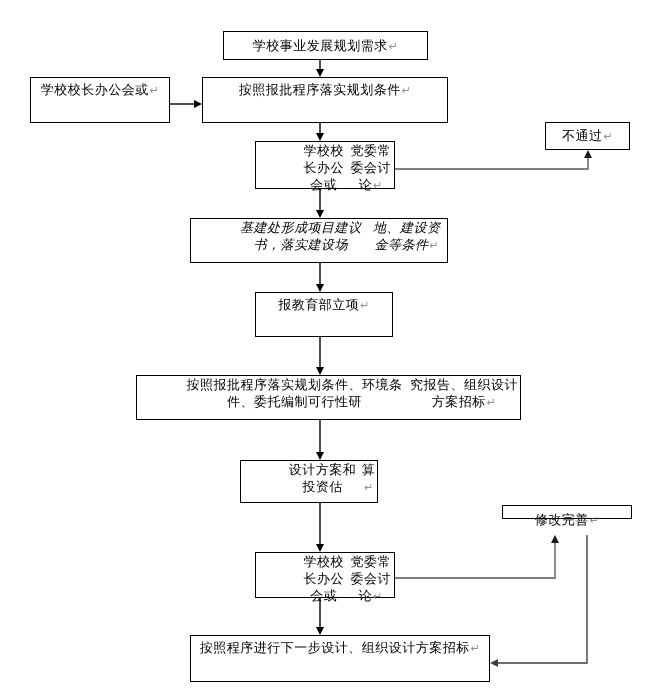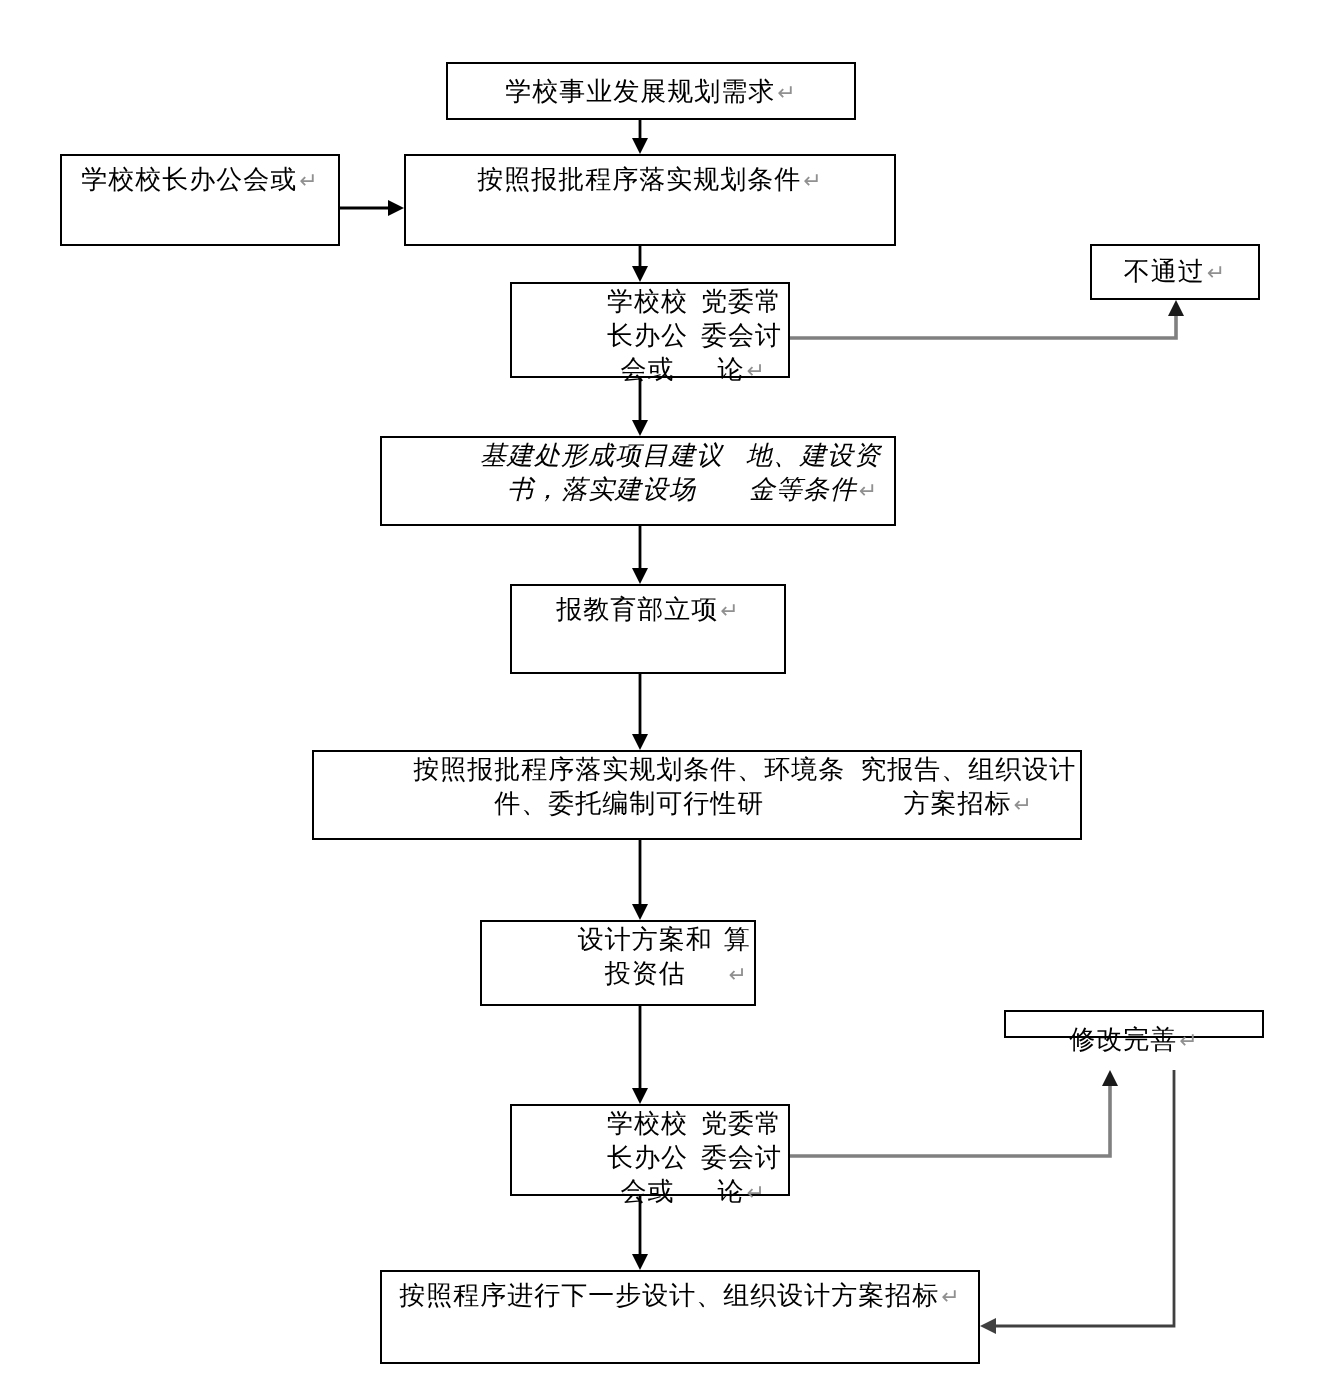--- a/index.html
+++ b/index.html
@@ -120,21 +120,21 @@
 
   <div class="node vcenter" style="left:190px;top:218px;width:258px;height:45px;font-style:italic;">
     <span class="line">基建处形成项目建议书，落实建设场</span>
     <span class="line"><span>地、建设资金等条件</span><span class="pmark">↵</span></span>
   </div>
 
   <div class="node vtop" style="left:255px;top:292px;width:138px;height:45px;">
     <span class="single"><span>报教育部立项</span><span class="pmark">↵</span></span>
   </div>
 
-  <div class="node vcenter" style="left:156px;top:375px;width:385px;height:45px;">
+  <div class="node vcenter" style="left:136px;top:375px;width:385px;height:45px;">
     <span class="line">按照报批程序落实规划条件、环境条件、委托编制可行性研</span>
     <span class="line"><span>究报告、组织设计方案招标</span><span class="pmark">↵</span></span>
   </div>
 
   <div class="node vcenter" style="left:240px;top:460px;width:138px;height:43px;">
     <span class="line">设计方案和投资估</span>
     <span class="line"><span>算</span><span class="pmark">↵</span></span>
   </div>
 
   <div class="node vcenter" style="left:255px;top:552px;width:140px;height:46px;">

